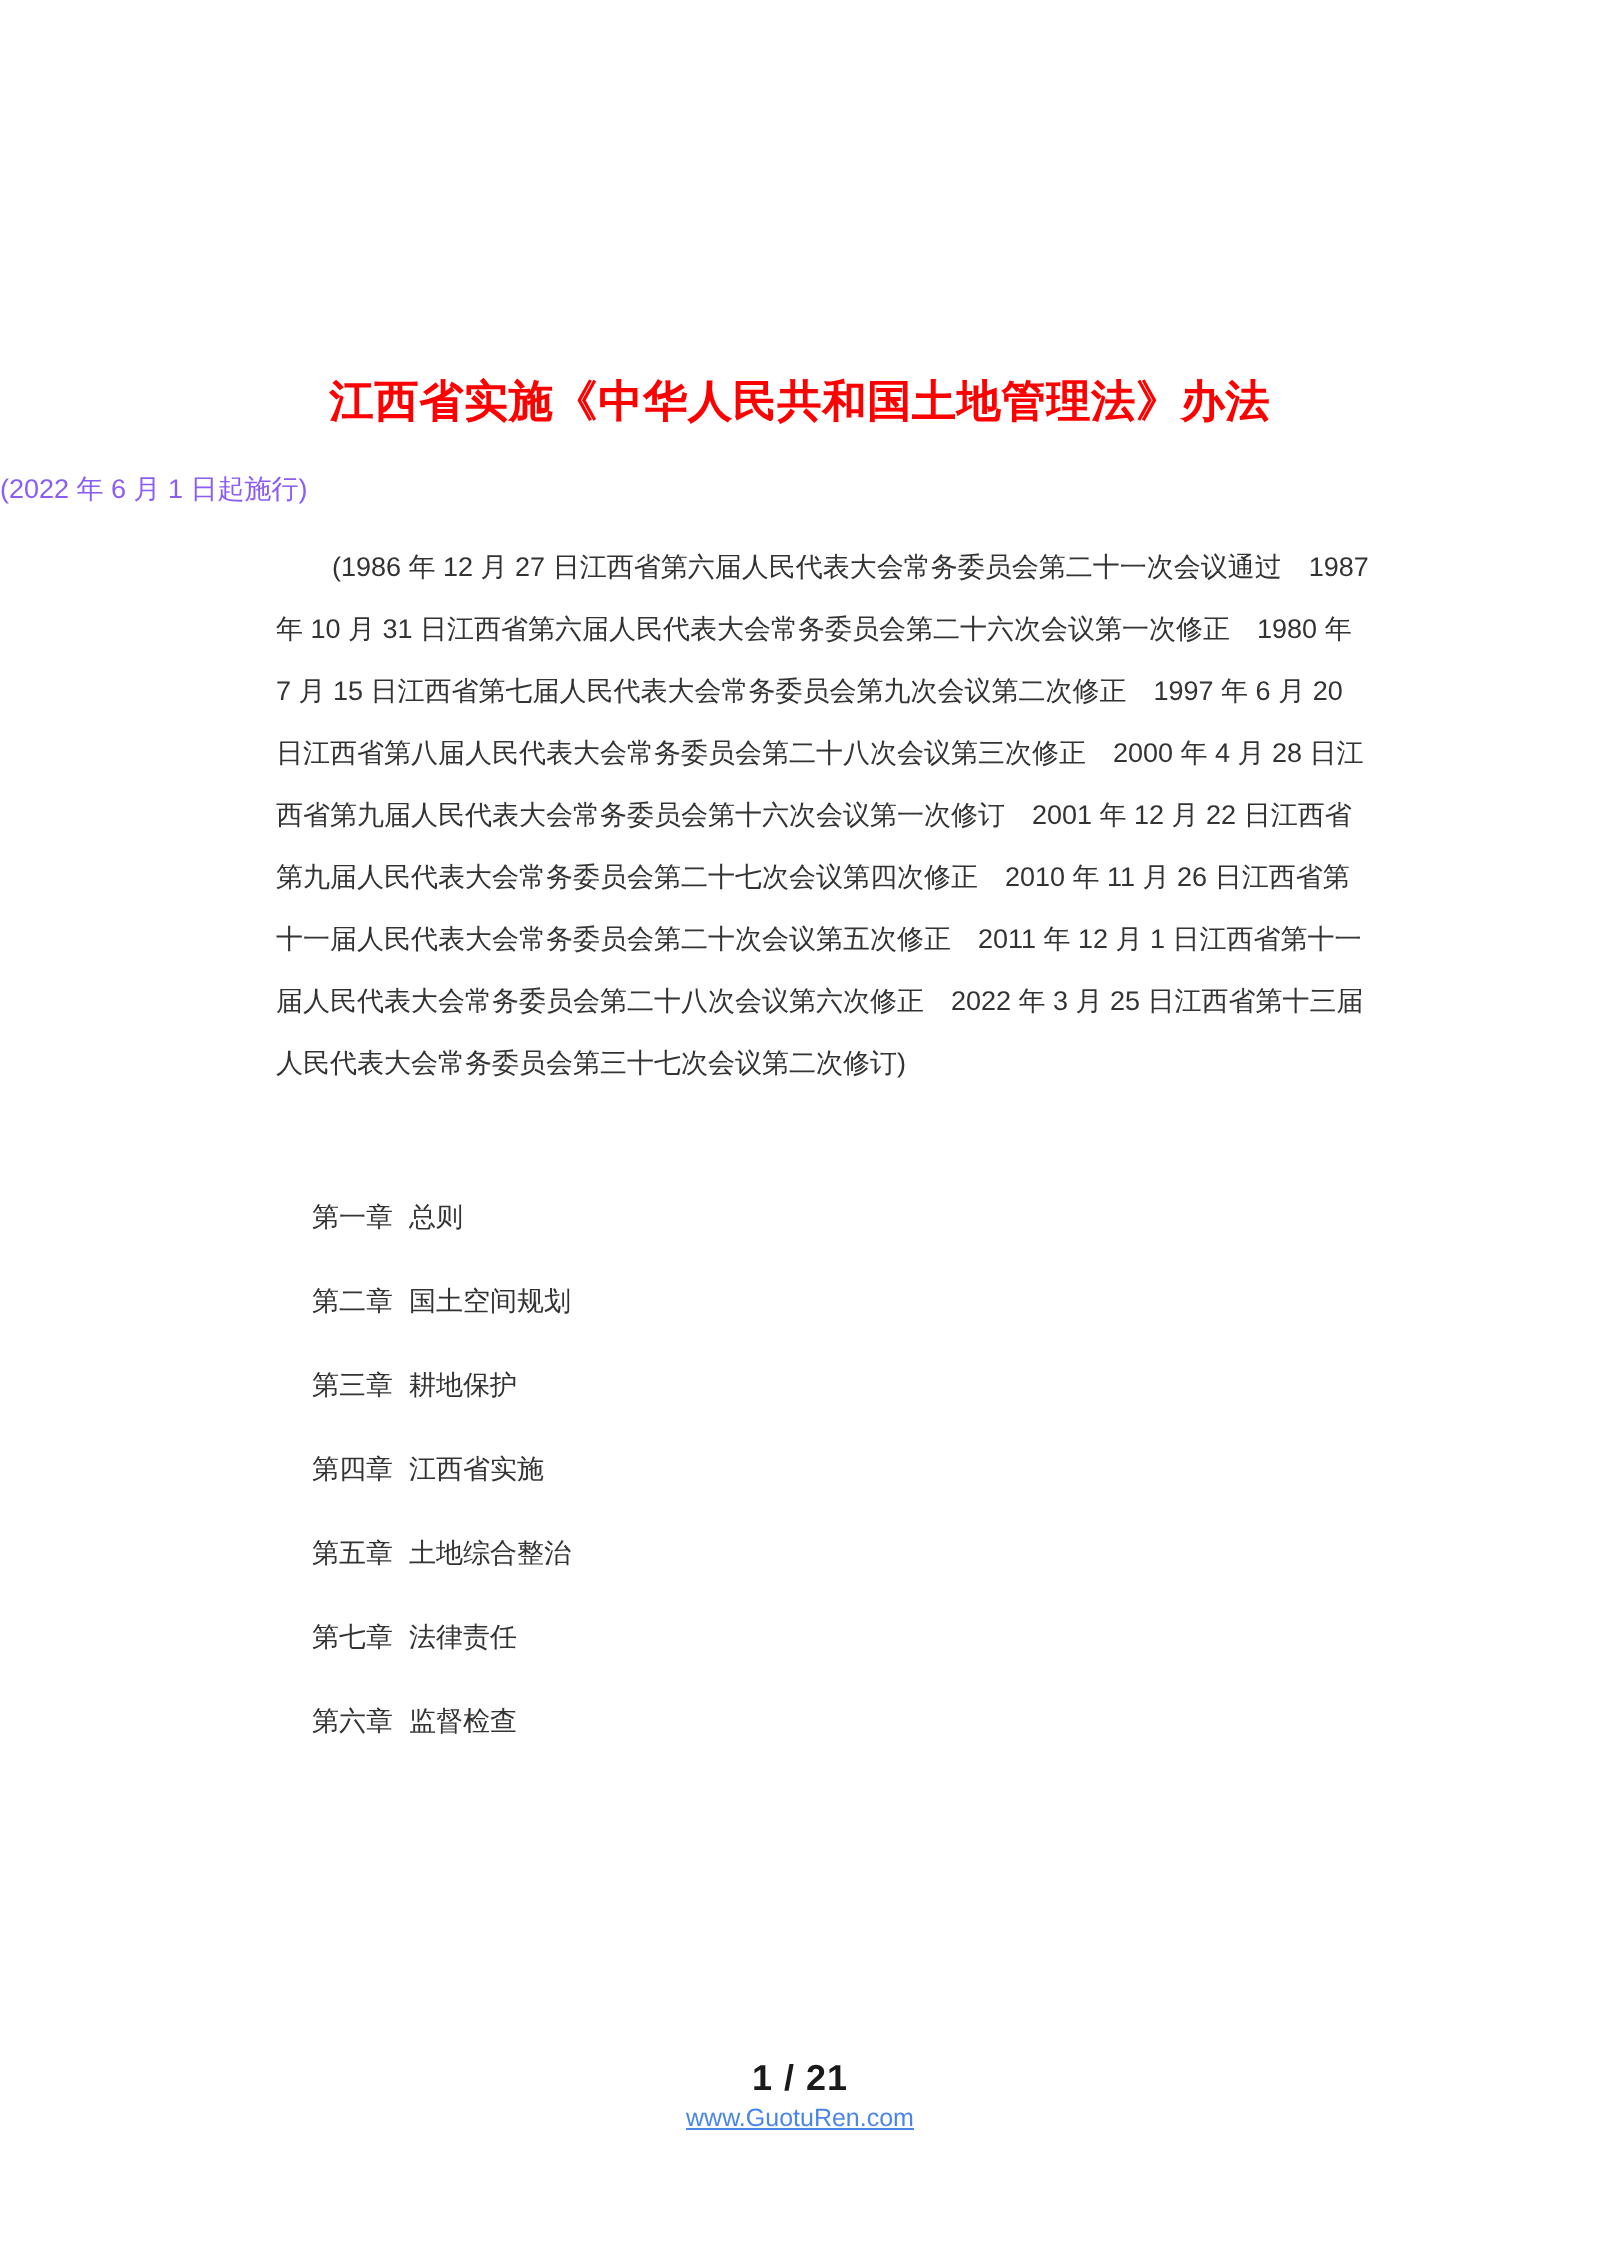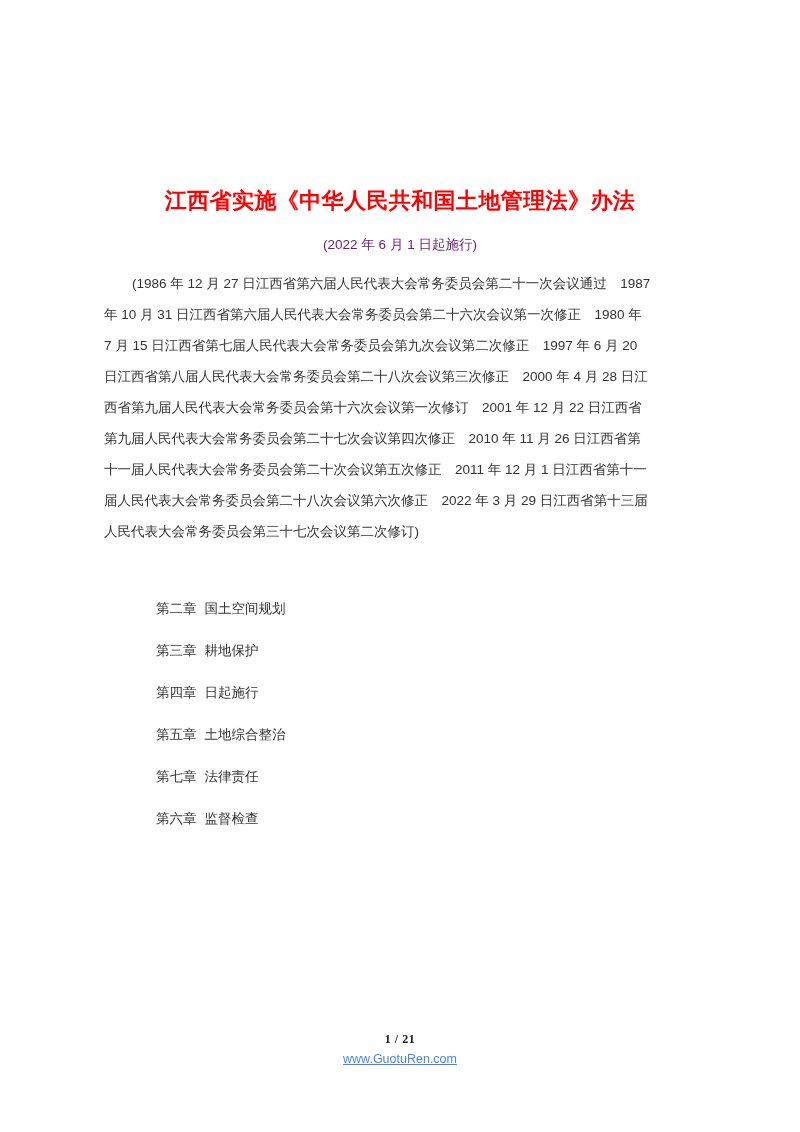--- a/index.html
+++ b/index.html
@@ -35,31 +35,31 @@
     line-height: 30px;
     white-space: nowrap;
   }
 
   
   .doc-subtitle {
     position: absolute;
     left: 0;
     right: 0;
     top: 234px;
-    text-align: center;
+    text-align: left;
     font-size: 13.5px;
-    color: #701a75;
+    color: #8b5cf6;
     line-height: 22px;
     white-space: nowrap;
   }
 
   
   .preamble {
     position: absolute;
-    left: 104px;
+    left: 138px;
     top: 268px;
     width: 562px;
     font-size: 13.5px;
     color: #333333;
     line-height: 31px;
     text-align: justify;
     text-justify: inter-character;
   }
   .preamble .line {
     display: block;
@@ -97,26 +97,25 @@
 
   
   .footer {
     position: absolute;
     left: 0;
     right: 0;
     top: 1030px;
     text-align: center;
   }
   .page-number {
-    font-size: 12px;
+    font-size: 18px;
     font-weight: bold;
     color: #1a1a1a;
     line-height: 18px;
     letter-spacing: 0.5px;
-    font-family: Liberation Serif, serif;
   }
   .footer-link {
     display: inline-block;
     margin-top: 2px;
     font-size: 12.5px;
     color: #4a86e8;
     text-decoration: underline;
     line-height: 18px;
     cursor: pointer;
   }
@@ -131,34 +130,37 @@
   <div class="doc-subtitle">(2022 年 6 月 1 日起施行)</div>
 
   <div class="preamble">
     <span class="line indent">(1986 年 12 月 27 日江西省第六届人民代表大会常务委员会第二十一次会议通过　1987</span>
     <span class="line">年 10 月 31 日江西省第六届人民代表大会常务委员会第二十六次会议第一次修正　1980 年</span>
     <span class="line">7 月 15 日江西省第七届人民代表大会常务委员会第九次会议第二次修正　1997 年 6 月 20</span>
     <span class="line">日江西省第八届人民代表大会常务委员会第二十八次会议第三次修正　2000 年 4 月 28 日江</span>
     <span class="line">西省第九届人民代表大会常务委员会第十六次会议第一次修订　2001 年 12 月 22 日江西省</span>
     <span class="line">第九届人民代表大会常务委员会第二十七次会议第四次修正　2010 年 11 月 26 日江西省第</span>
     <span class="line">十一届人民代表大会常务委员会第二十次会议第五次修正　2011 年 12 月 1 日江西省第十一</span>
-    <span class="line">届人民代表大会常务委员会第二十八次会议第六次修正　2022 年 3 月 29 日江西省第十三届</span>
+    <span class="line">届人民代表大会常务委员会第二十八次会议第六次修正　2022 年 3 月 25 日江西省第十三届</span>
     <span class="line">人民代表大会常务委员会第三十七次会议第二次修订)</span>
   </div>
 
   <div class="toc">
 
+    <div class="toc-item">
+      <span class="chap-num">第一章</span><span>总则</span>
+    </div>
     <div class="toc-item">
       <span class="chap-num">第二章</span><span>国土空间规划</span>
     </div>
     <div class="toc-item">
       <span class="chap-num">第三章</span><span>耕地保护</span>
     </div>
     <div class="toc-item">
-      <span class="chap-num">第四章</span><span>日起施行</span>
+      <span class="chap-num">第四章</span><span>江西省实施</span>
     </div>
     <div class="toc-item">
       <span class="chap-num">第五章</span><span>土地综合整治</span>
     </div>
     <div class="toc-item">
       <span class="chap-num">第七章</span><span>法律责任</span>
     </div>
     <div class="toc-item">
       <span class="chap-num">第六章</span><span>监督检查</span>
     </div>

